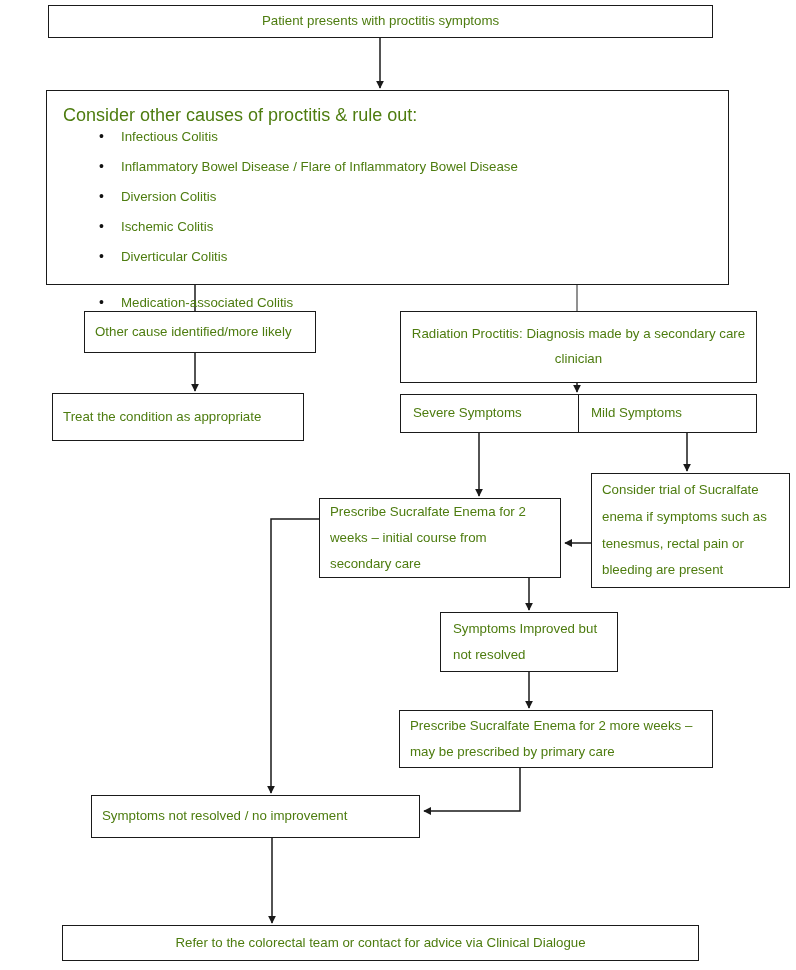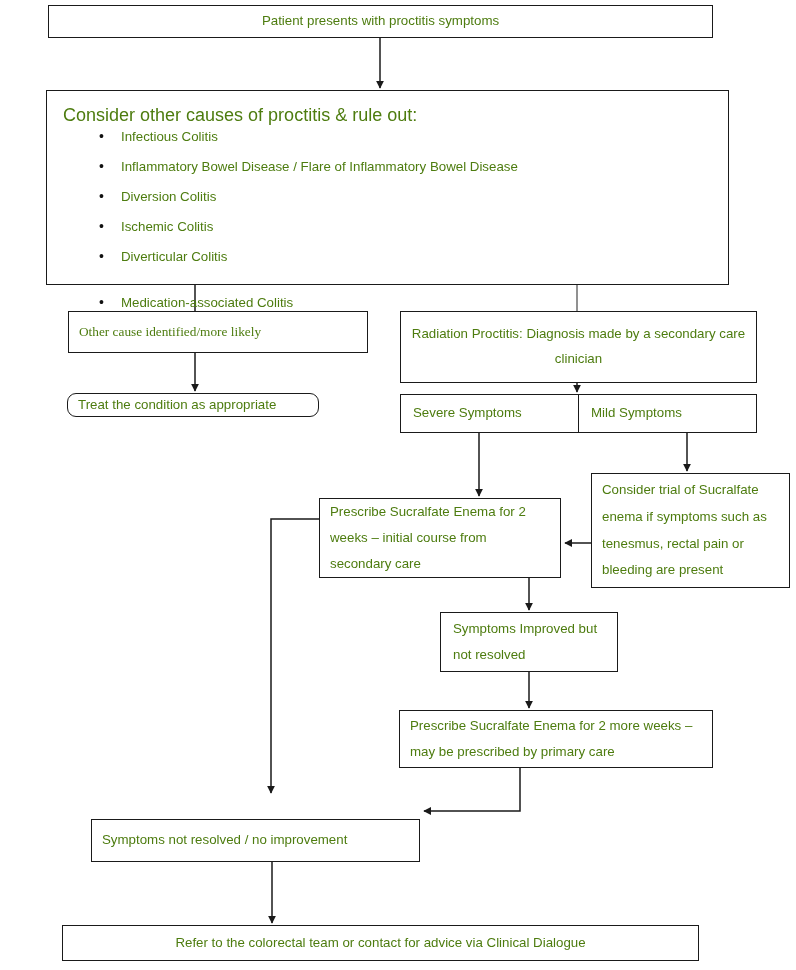--- a/index.html
+++ b/index.html
@@ -40,34 +40,34 @@
     flex-direction: column;
     justify-content: center;
   }
   .center { text-align: center; align-items: center; }
   .left   { text-align: left; align-items: flex-start; }
 
   
   #node-start        { left: 48px;  top: 5px;   width: 665px; height: 33px; }
   #node-rule-out     { left: 46px;  top: 90px;  width: 683px; height: 195px;
                        padding: 12px 16px; justify-content: flex-start; }
-  #node-other-cause  { left: 68px;  top: 311px; width: 300px; height: 42px; font-family: Liberation Serif, serif; }
-  #node-treat        { left: 67px;  top: 393px; width: 252px; height: 24px; border-radius: 9px; }
+  #node-other-cause  { left: 84px;  top: 311px; width: 232px; height: 42px; }
+  #node-treat        { left: 52px;  top: 393px; width: 252px; height: 48px; }
   #node-radiation    { left: 400px; top: 311px; width: 357px; height: 72px; }
   #node-symptoms-split { left: 400px; top: 394px; width: 357px; height: 39px;
                        flex-direction: row; padding: 0; }
   #node-prescribe-1  { left: 319px; top: 498px; width: 242px; height: 80px;
                        line-height: 1.95; }
   #node-consider-trial { left: 591px; top: 473px; width: 199px; height: 115px;
                        line-height: 2.0; }
   #node-improved     { left: 440px; top: 612px; width: 178px; height: 60px;
                        line-height: 1.95; padding-left: 12px; }
   #node-prescribe-2  { left: 399px; top: 710px; width: 314px; height: 58px;
                        line-height: 1.95; }
-  #node-not-resolved { left: 91px;  top: 795px; width: 329px; height: 43px; margin-top: 24px; }
+  #node-not-resolved { left: 91px;  top: 795px; width: 329px; height: 43px; }
   #node-refer        { left: 62px;  top: 925px; width: 637px; height: 36px; }
 
   .split-cell {
     flex: 1 1 0;
     display: flex;
     align-items: center;
     padding-left: 12px;
     font-size: 13.3px;
     box-sizing: border-box;
   }

